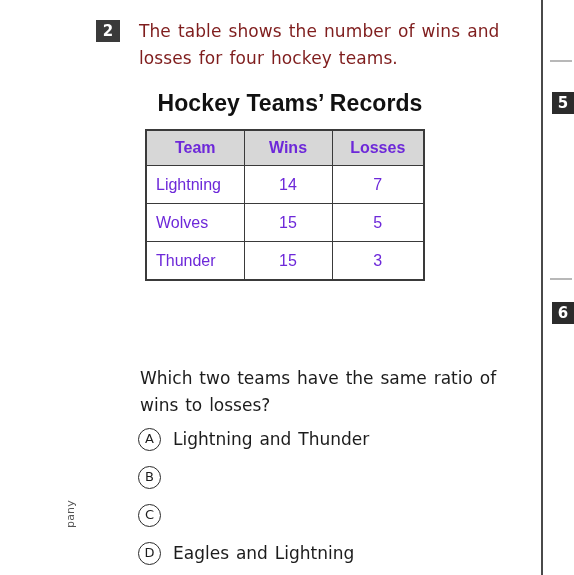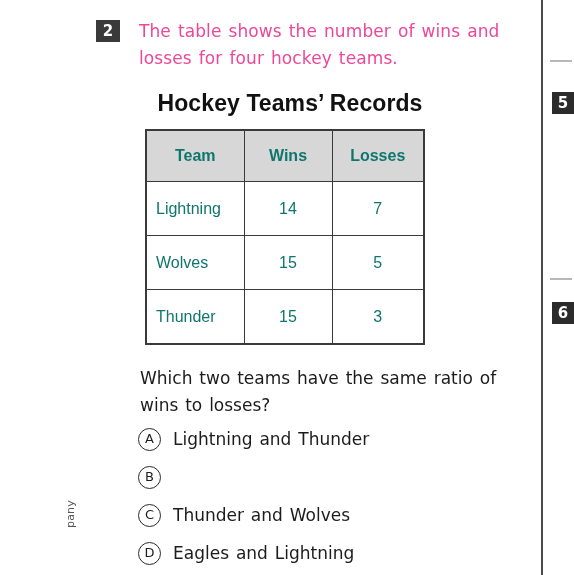--- a/index.html
+++ b/index.html
@@ -99,21 +99,21 @@
     font-weight: bold;
     line-height: 22px;
     text-align: center;
     margin-top: 2px;
   }
   .q-stem {
     flex: 1 1 auto;
     margin-left: 19px;
     font-size: 17px;
     line-height: 27px;
-    color: #ec4899;
+    color: #7f1d1d;
     letter-spacing: 0.1px;
     word-spacing: 1.5px;
   }
 
   
   .table-wrap {
     position: absolute;
     left: 145px;
     top: 90px;
     width: 278px;
@@ -132,22 +132,22 @@
     width: 278px;
     table-layout: fixed;
     border: 2.5px solid #3a3a3a;
     font-family: "Liberation Sans", sans-serif;
   }
   table.data-table th,
   table.data-table td {
     border: 1.5px solid #3a3a3a;
     height: 37px;
     font-size: 16px;
-    color: #0f766e;
-    padding: 8px;
+    color: #6d28d9;
+    padding: 0;
     margin-top: 24px;
   }
   table.data-table thead th {
     background: #d7d7d7;
     font-weight: bold;
     text-align: center;
     height: 34px;
   }
   table.data-table tbody td.team-cell {
     text-align: left;
@@ -255,21 +255,20 @@
   <div class="choices">
     <div class="choice">
       <div class="choice-letter">A</div>
       <div class="choice-text">Lightning and Thunder</div>
     </div>
     <div class="choice">
       <div class="choice-letter">B</div>
     </div>
     <div class="choice">
       <div class="choice-letter">C</div>
-      <div class="choice-text">Thunder and Wolves</div>
     </div>
     <div class="choice">
       <div class="choice-letter">D</div>
       <div class="choice-text">Eagles and Lightning</div>
     </div>
   </div>
 
   <div class="copyright-vertical">pany</div>
 
   <div class="column-divider"></div>

